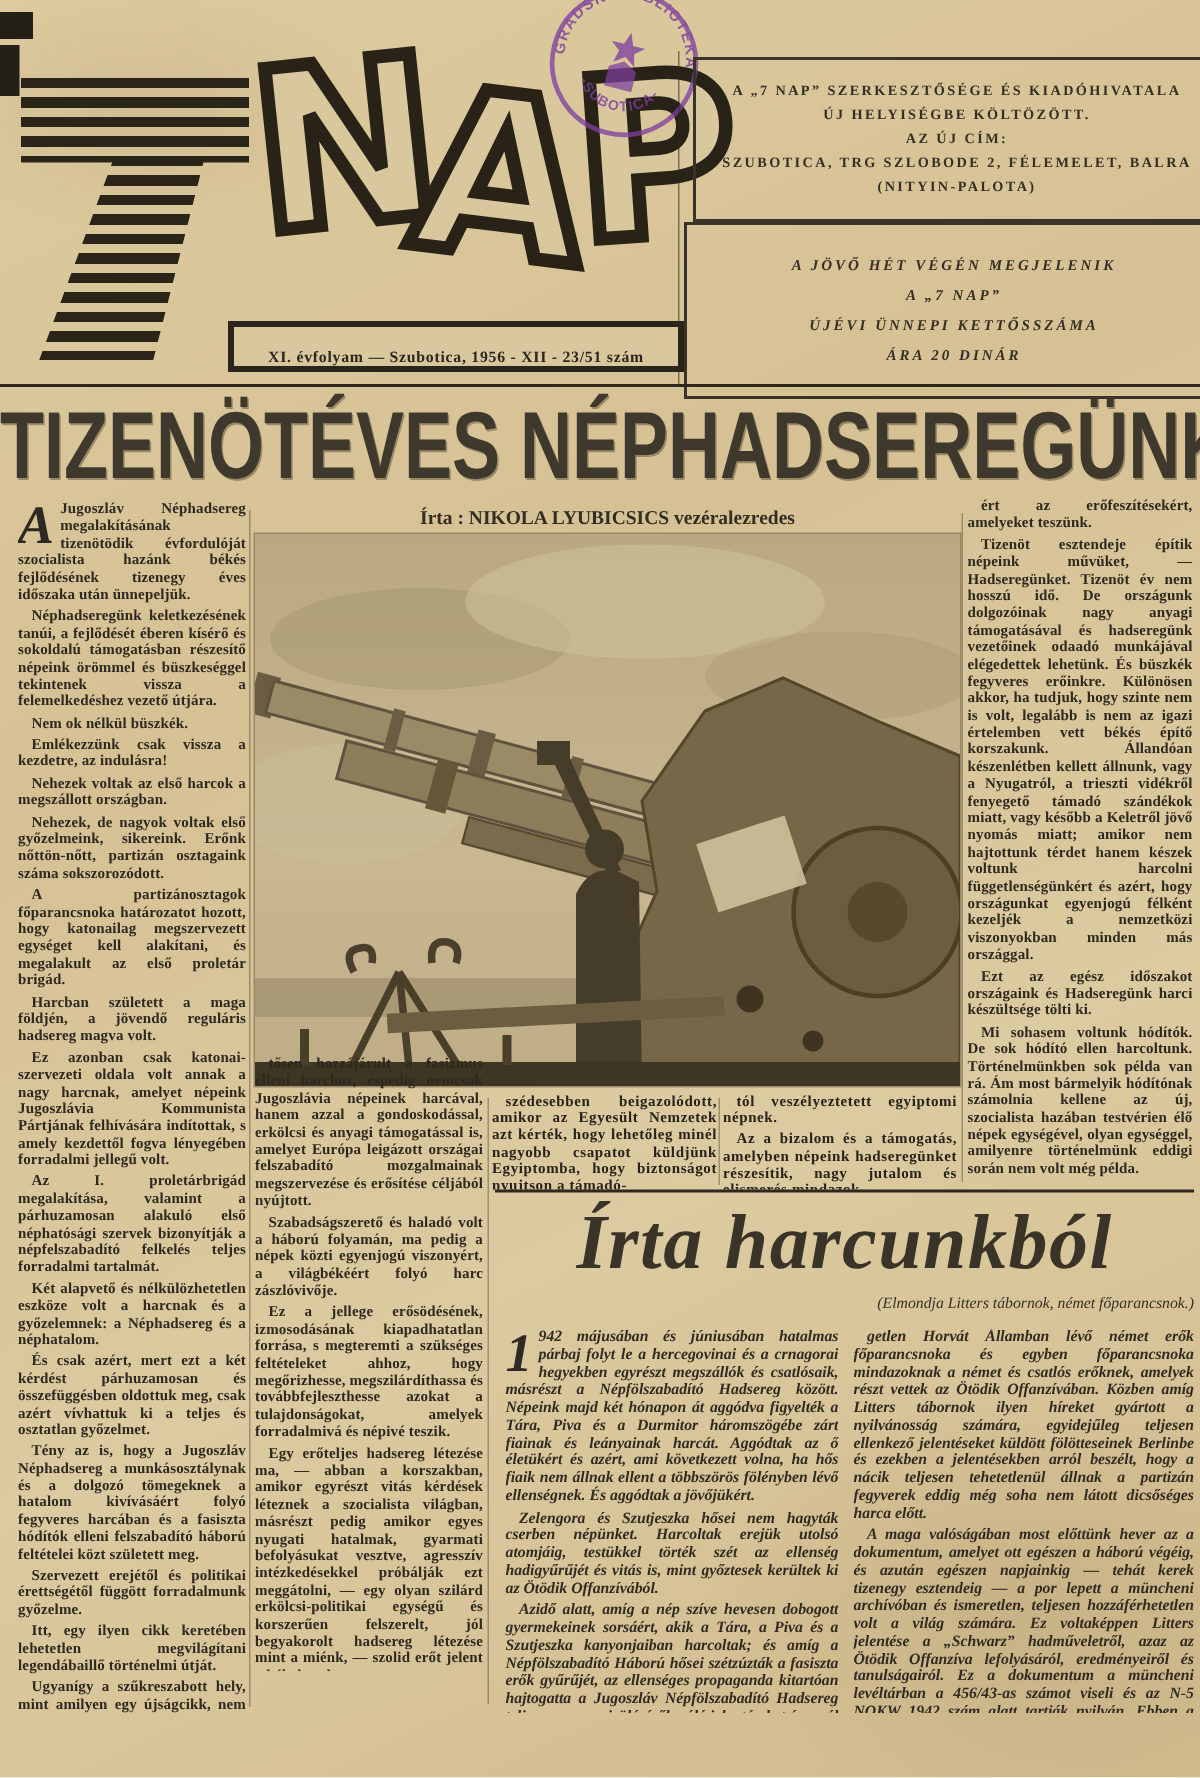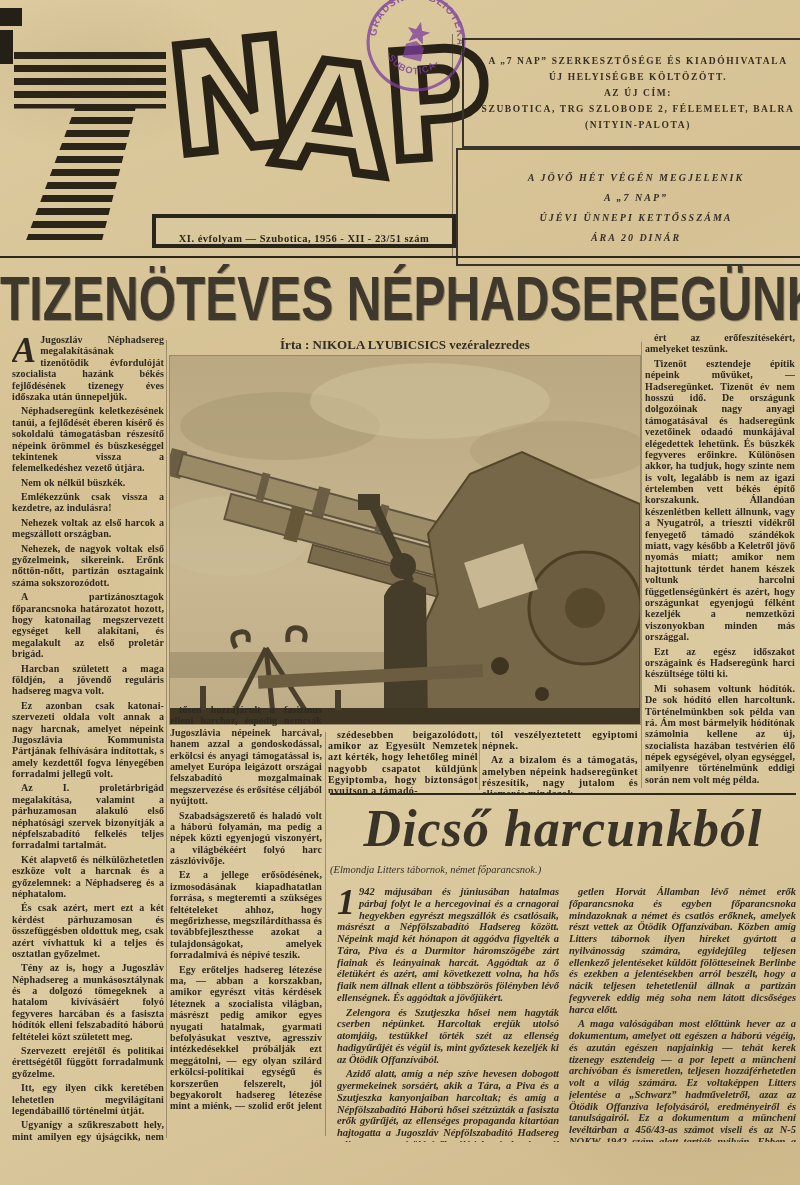--- a/index.html
+++ b/index.html
@@ -56,21 +56,21 @@
   .col3{left:328px;top:729px;width:150px;height:64px;font-size:10px;line-height:1.12;letter-spacing:.4px;color:#27221a;}
   .col4{left:482px;top:729px;width:156px;height:64px;font-size:10px;line-height:1.12;letter-spacing:.4px;color:#27221a;}
   .col5{left:645px;top:332px;width:150px;height:455px;}
   .dropcap{float:left;font-size:36px;line-height:.8;font-weight:bold;font-style:italic;
     margin:2px 4px 0 0;font-family:"Liberation Serif",serif;}
   .vdiv{position:absolute;width:1px;background:rgba(58,48,34,.38);}
   
   .feature-rule{position:absolute;left:330px;top:793px;width:466px;height:2px;background:#2e281e;}
   .feature-title{position:absolute;left:330px;top:799px;width:466px;text-align:center;
     font-style:italic;font-weight:bold;font-size:52px;letter-spacing:1px;color:#3a3328;}
-  .feature-sub{position:absolute;left:330px;top:864px;width:466px;text-align:left;
+  .feature-sub{position:absolute;left:330px;top:864px;width:466px;text-align:right;
     font-style:italic;font-size:10.5px;color:#363026;}
   .fcol{font-style:italic;font-size:10.5px;line-height:1.12;color:#302a21;font-weight:bold;}
   .fleft{left:337px;top:886px;width:222px;height:256px;}
   .fright{left:569px;top:886px;width:227px;height:256px;}
 </style>
 </head>
 <body>
 
 <div class="page">
 
@@ -219,25 +219,25 @@
       <p class="para">Az a bizalom és a támogatás, amelyben népeink hadseregünket részesítik, nagy jutalom és elismerés mindazok-</p>
     </div>
   <div class="col c-small col5">
       <p class="para first">ért az erőfeszítésekért, amelyeket teszünk.</p>
       <p class="para">Tizenöt esztendeje építik népeink művüket, — Hadseregünket. Tizenöt év nem hosszú idő. De országunk dolgozóinak nagy anyagi támogatásával és hadseregünk vezetőinek odaadó munkájával elégedettek lehetünk. És büszkék fegyveres erőinkre. Különösen akkor, ha tudjuk, hogy szinte nem is volt, legalább is nem az igazi értelemben vett békés építő korszakunk. Állandóan készenlétben kellett állnunk, vagy a Nyugatról, a trieszti vidékről fenyegető támadó szándékok miatt, vagy később a Keletről jövő nyomás miatt; amikor nem hajtottunk térdet hanem készek voltunk harcolni függetlenségünkért és azért, hogy országunkat egyenjogú félként kezeljék a nemzetközi viszonyokban minden más országgal.</p>
       <p class="para">Ezt az egész időszakot országaink és Hadseregünk harci készültsége tölti ki.</p>
       <p class="para">Mi sohasem voltunk hódítók. De sok hódító ellen harcoltunk. Történelmünkben sok példa van rá. Ám most bármelyik hódítónak számolnia kellene az új, szocialista hazában testvérien élő népek egységével, olyan egységgel, amilyenre történelmünk eddigi során nem volt még példa.</p>
     </div>
 
   <div class="feature-rule"></div>
-  <div class="feature-title">Dicső harcunkból</div>
+  <div class="feature-title">Írta harcunkból</div>
   <div class="feature-sub">(Elmondja Litters tábornok, német főparancsnok.)</div>
   <div class="col fcol fleft">
       <p class="para first lead"><span class="dropcap">1</span>942 májusában és júniusában hatalmas párbaj folyt le a hercegovinai és a crnagorai hegyekben egyrészt megszállók és csatlósaik, másrészt a Népfölszabadító Hadsereg között. Népeink majd két hónapon át aggódva figyelték a Tára, Piva és a Durmitor háromszögébe zárt fiainak és leányainak harcát. Aggódtak az ő életükért és azért, ami következett volna, ha hős fiaik nem állnak ellent a többszörös fölényben lévő ellenségnek. És aggódtak a jövőjükért.</p>
-      <p class="para">Zelengora és Szutjeszka hősei nem hagyták cserben népünket. Harcoltak erejük utolsó atomjáig, testükkel törték szét az ellenség hadigyűrűjét és végül is, mint győztesek kezeljék ki az Ötödik Offanzívából.</p>
+      <p class="para">Zelengora és Szutjeszka hősei nem hagyták cserben népünket. Harcoltak erejük utolsó atomjáig, testükkel törték szét az ellenség hadigyűrűjét és vitás is, mint győztesek kerültek ki az Ötödik Offanzívából.</p>
       <p class="para">Azidő alatt, amíg a nép szíve hevesen dobogott gyermekeinek sorsáért, akik a Tára, a Piva és a Szutjeszka kanyonjaiban harcoltak; és amíg a Népfölszabadító Háború hősei szétzúzták a fasiszta erők gyűrűjét, az ellenséges propaganda kitartóan hajtogatta a Jugoszláv Népfölszabadító Hadsereg teljes megsemmisüléséről szóló jelentéseket és arról beszélt, hogy teljesen fölszámolták a jugoszláv népek fölszabadító harcát. Azok között, akik ilyen jelentéseket küldtek szerte a világba, első volt Litters tábornok, a Füg-</p>
     </div>
   <div class="col fcol fright">
       <p class="para first">getlen Horvát Államban lévő német erők főparancsnoka és egyben főparancsnoka mindazoknak a német és csatlós erőknek, amelyek részt vettek az Ötödik Offanzívában. Közben amíg Litters tábornok ilyen híreket gyártott a nyilvánosság számára, egyidejűleg teljesen ellenkező jelentéseket küldött fölötteseinek Berlinbe és ezekben a jelentésekben arról beszélt, hogy a nácik teljesen tehetetlenül állnak a partizán fegyverek eddig még soha nem látott dicsőséges harca előtt.</p>
       <p class="para">A maga valóságában most előttünk hever az a dokumentum, amelyet ott egészen a háború végéig, és azután egészen napjainkig — tehát kerek tizenegy esztendeig — a por lepett a müncheni archívóban és ismeretlen, teljesen hozzáférhetetlen volt a világ számára. Ez voltaképpen Litters jelentése a „Schwarz” hadműveletről, azaz az Ötödik Offanzíva lefolyásáról, eredményeiről és tanulságairól. Ez a dokumentum a müncheni levéltárban a 456/43-as számot viseli és az N-5 NOKW 1942 szám alatt tartják nyilván. Ebben a dokumentumban tehát Népfölszabadító Háborúnk hőskölteményéről van szó az ellenség legilletékesebb személyiségének elmondásában.</p>
     </div>
 
 </div>
 
 </body></html>

